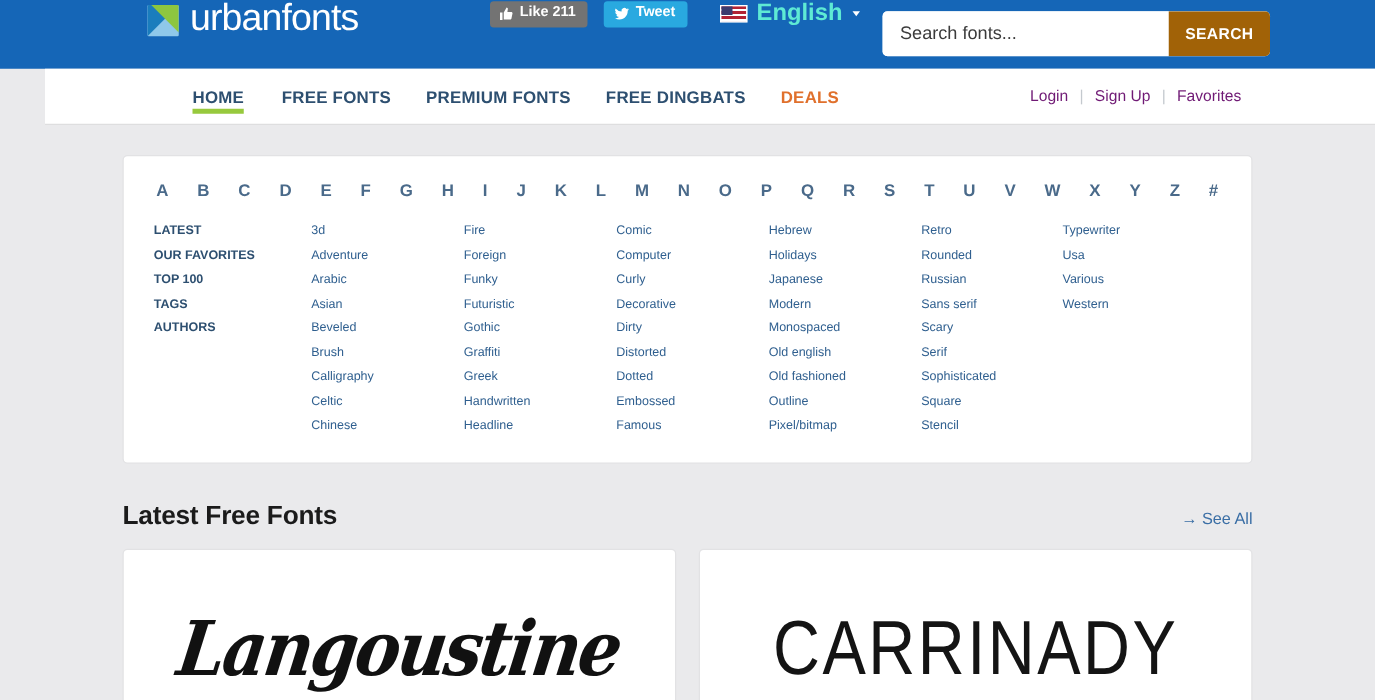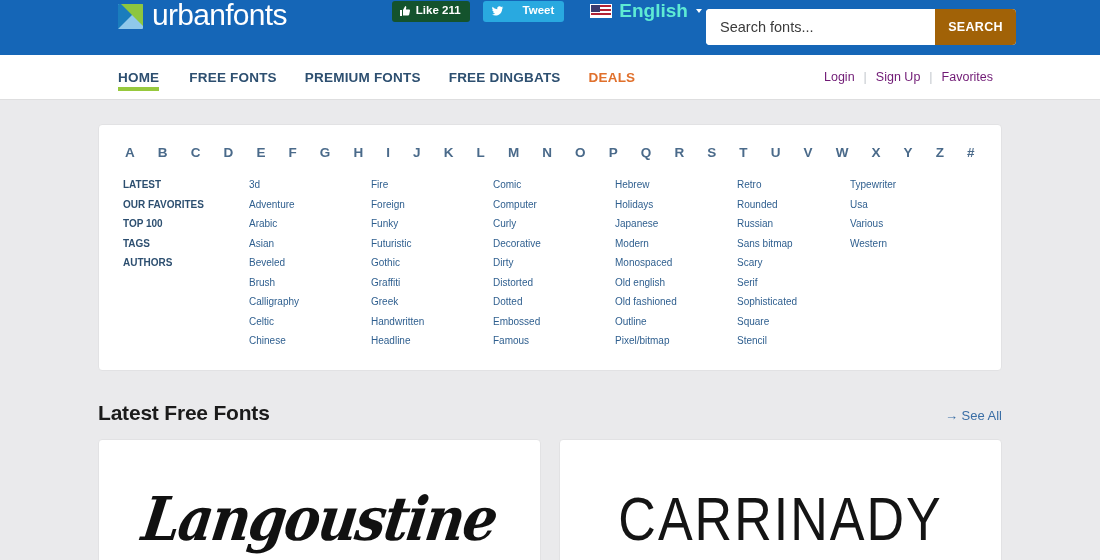--- a/index.html
+++ b/index.html
@@ -59,31 +59,31 @@
   }
 
   .header-right {
     display: flex;
     align-items: center;
     margin-left: 105px;
     gap: 0;
   }
   .btn-like {
     display: flex; align-items: center; gap: 5px;
-    background: #14532d;
+    background: #737373;
     color: #fff;
     font-size: 11.5px;
     font-weight: bold;
     padding: 4px 9px 4px 7px;
     border-radius: 3px;
     line-height: 1;
     height: 21px;
   }
   .btn-tweet {
-    display: flex; align-items: center; gap: 19px;
+    display: flex; align-items: center; gap: 5px;
     background: #29a9e0;
     color: #fff;
     font-size: 11.5px;
     font-weight: bold;
     padding: 4px 10px 4px 8px;
     border-radius: 3px;
     line-height: 1;
     height: 21px;
     margin-left: 13px;
   }
@@ -160,20 +160,21 @@
   }
 
   
   .navbar {
     height: 45px;
     background: #ffffff;
     border-bottom: 1px solid #dededf;
     display: flex;
     align-items: stretch;
     position: relative;
+    margin-left: 36px;
   }
   .nav-main {
     display: flex;
     align-items: stretch;
     margin-left: 118px;
     gap: 0;
   }
   .nav-item {
     display: flex;
     align-items: center;
@@ -451,21 +452,21 @@
           <div class="cat-link">Monospaced</div>
           <div class="cat-link">Old english</div>
           <div class="cat-link">Old fashioned</div>
           <div class="cat-link">Outline</div>
           <div class="cat-link">Pixel/bitmap</div>
         </div>
         <div class="cat-col">
           <div class="cat-link">Retro</div>
           <div class="cat-link">Rounded</div>
           <div class="cat-link">Russian</div>
-          <div class="cat-link">Sans bitmap</div>
+          <div class="cat-link">Sans serif</div>
           <div class="cat-link">Scary</div>
           <div class="cat-link">Serif</div>
           <div class="cat-link">Sophisticated</div>
           <div class="cat-link">Square</div>
           <div class="cat-link">Stencil</div>
         </div>
         <div class="cat-col">
           <div class="cat-link">Typewriter</div>
           <div class="cat-link">Usa</div>
           <div class="cat-link">Various</div>

